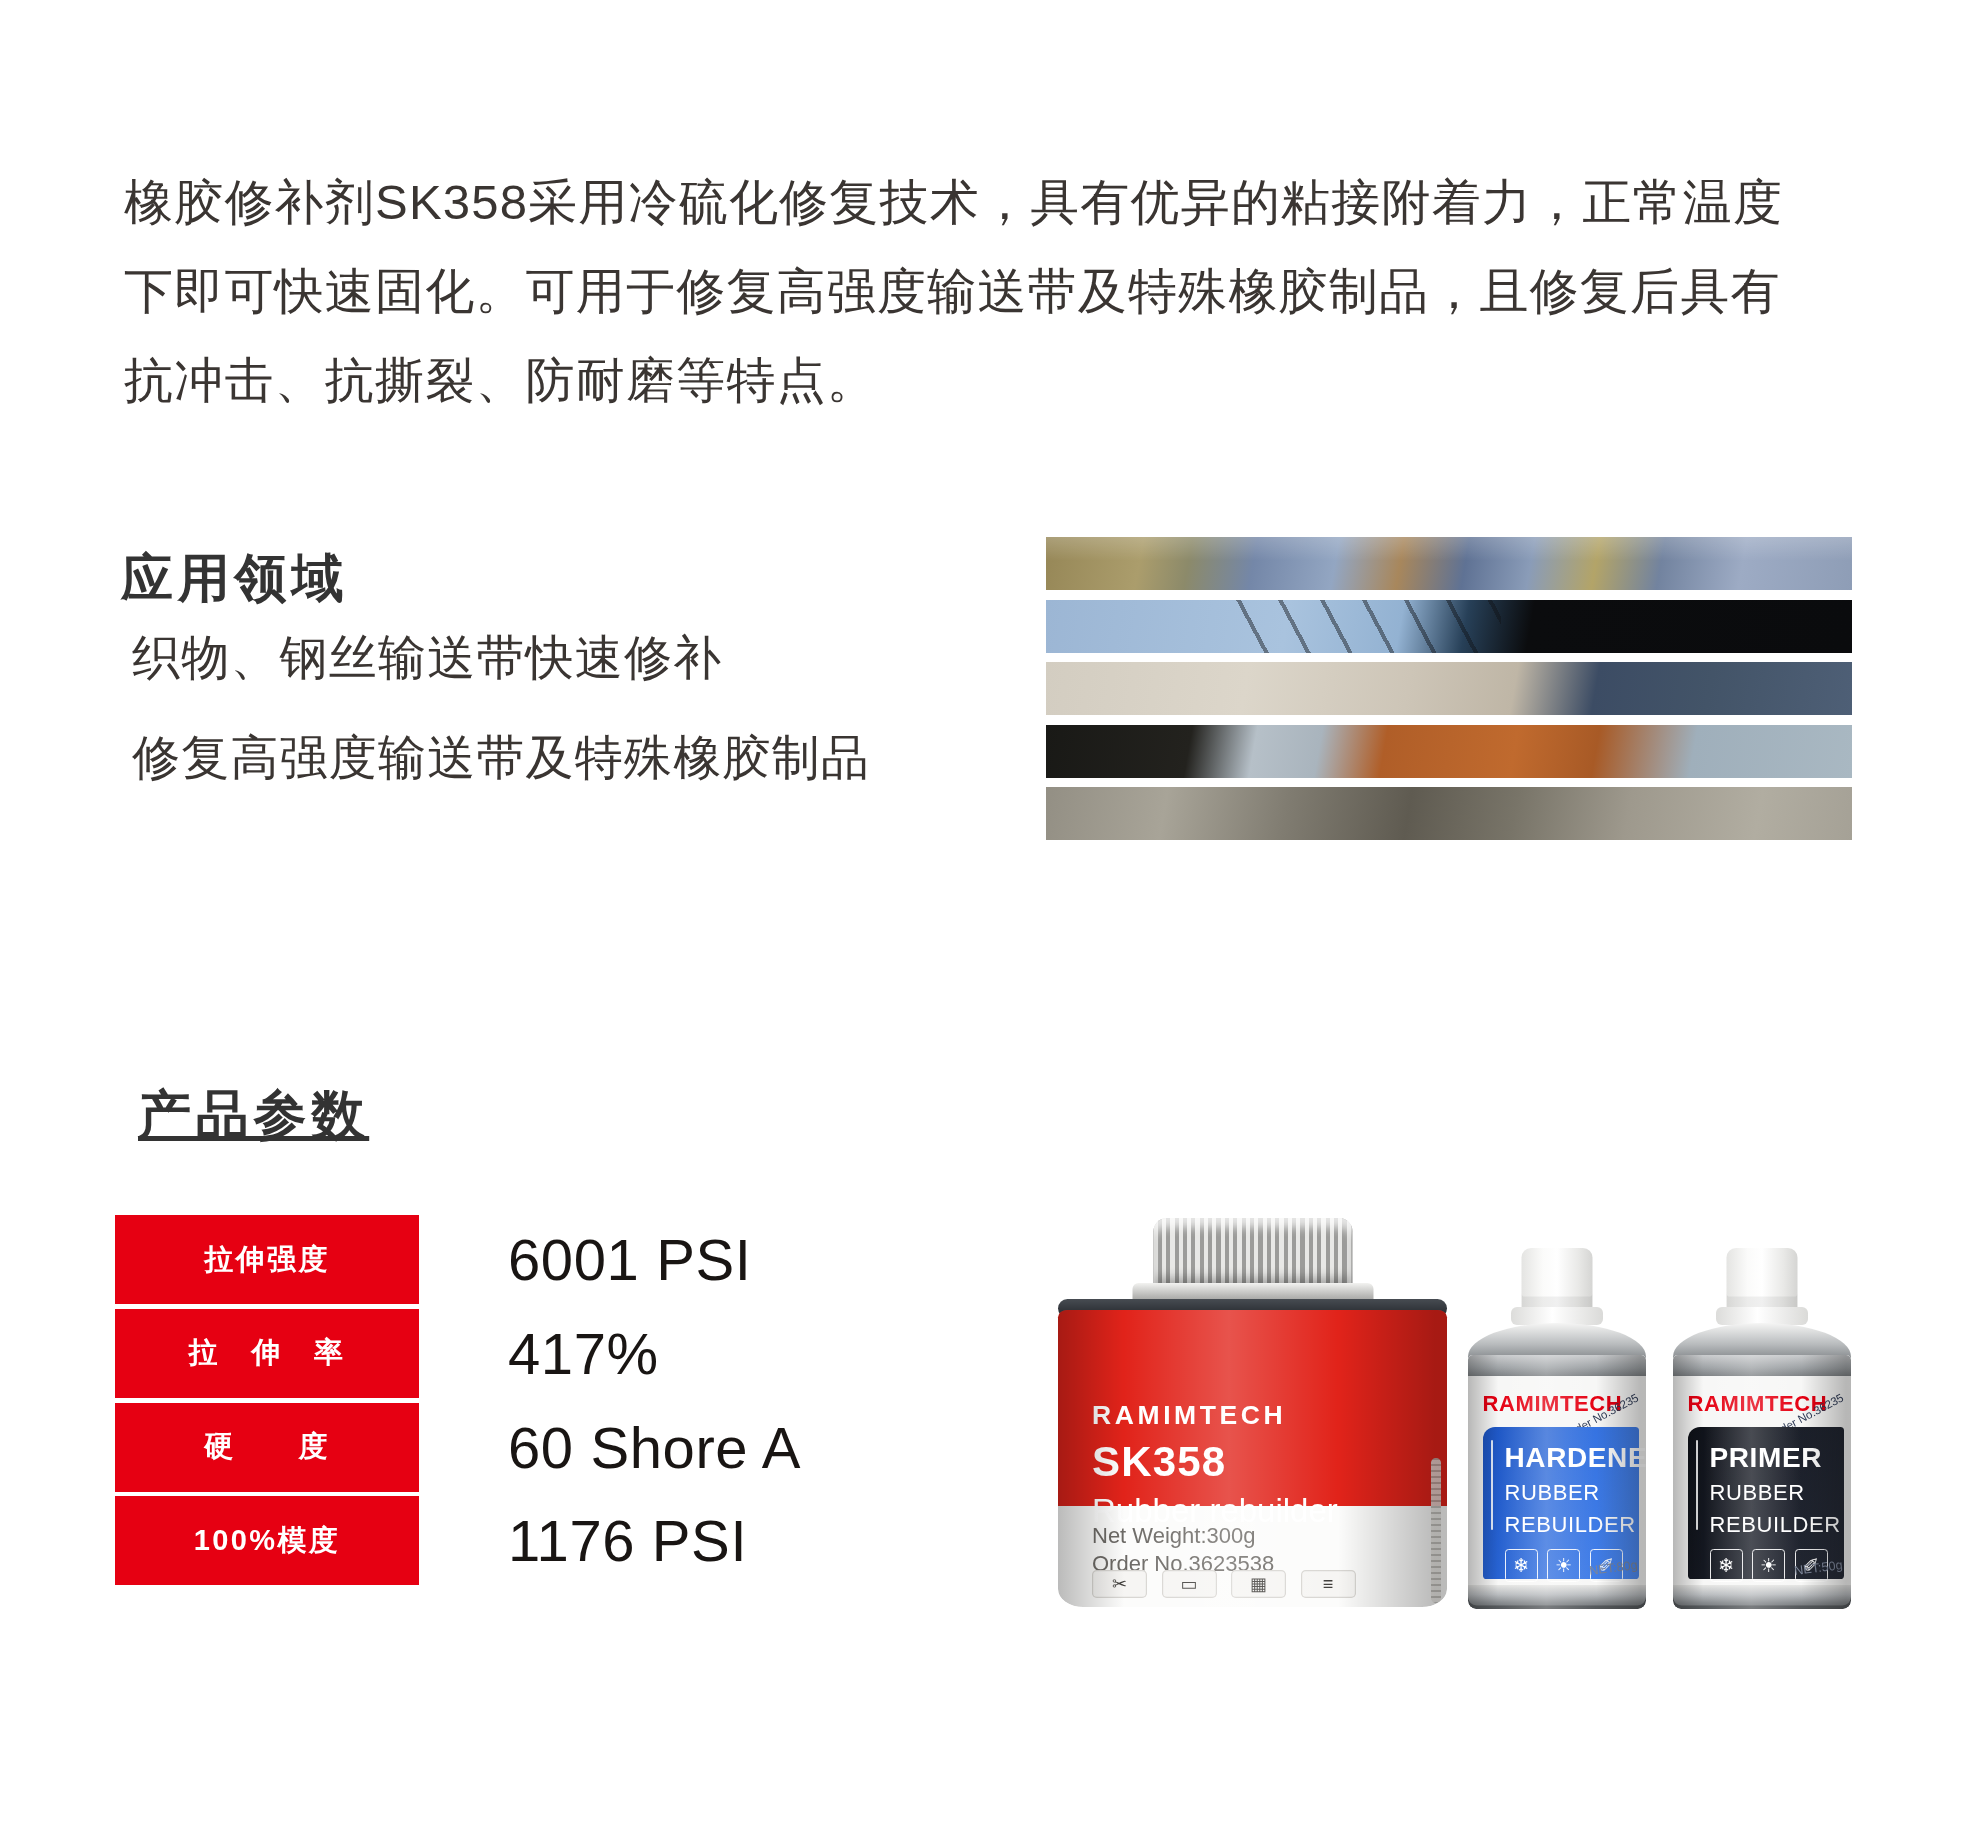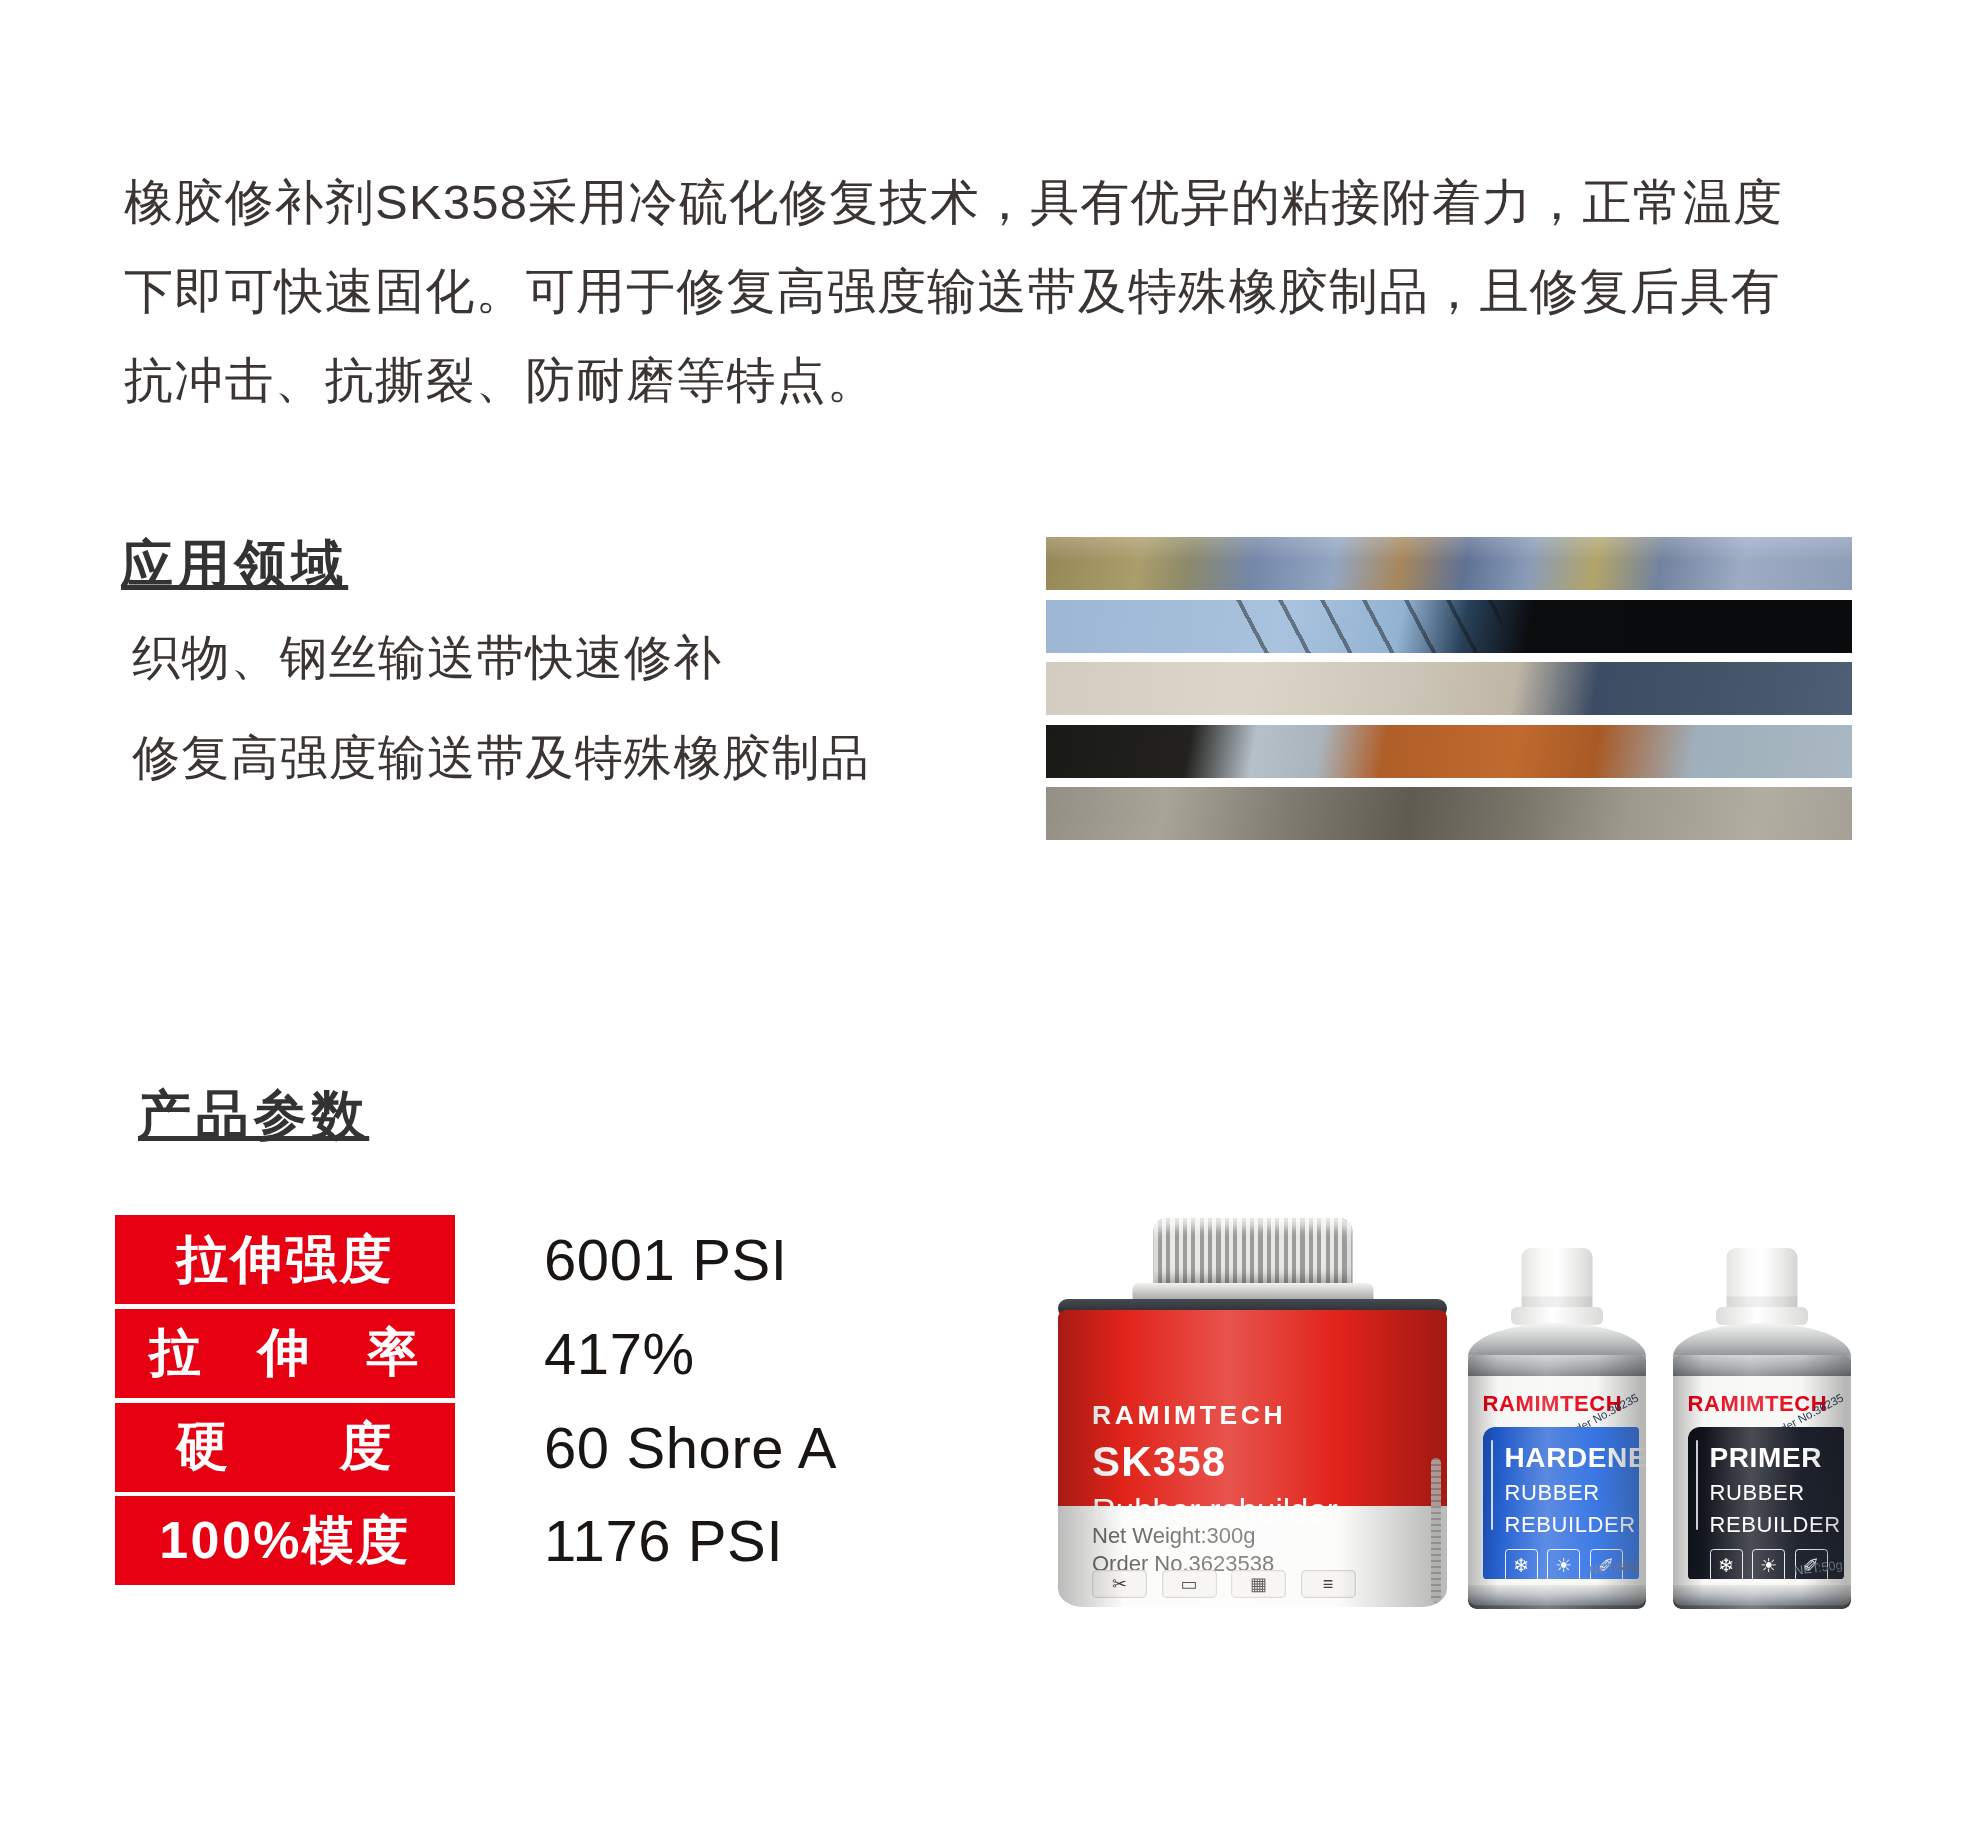--- a/index.html
+++ b/index.html
@@ -8,21 +8,21 @@
     font-family:"Liberation Sans", sans-serif;
   }
   .page { position:absolute; inset:0; }
 
   
   .intro { position:absolute; left:124px; top:158px; width:1700px; }
   .intro p { margin:0; font-size:49px; line-height:89px; color:#3a3532; letter-spacing:1.2px; white-space:nowrap; }
 
   
   .h { position:absolute; margin:0; color:#333333; font-weight:bold; }
-  .app-h   { left:121px; top:530px;  font-size:52px; letter-spacing:4.8px;text-decoration:underline; }
+  .app-h   { left:121px; top:544px;  font-size:52px; letter-spacing:4.8px; }
   .param-h { left:138px; top:1080px; font-size:53px; letter-spacing:4.8px;text-decoration:underline; }
 
   
   .app-items { position:absolute; left:124px; top:604px; }
   .app-items p { margin:8px; font-size:48px; line-height:92px; color:#3a3532; letter-spacing:1.2px; white-space:nowrap; }
 
   
   .gallery { position:absolute; left:1046px; top:537px; width:806px; }
   .strip { height:53px; margin-bottom:9.6px; }
   .s1 { background:
@@ -32,22 +32,22 @@
         repeating-linear-gradient(62deg, rgba(16,18,22,0) 0 33px, rgba(16,18,22,.45) 33px 37px) 34% 0 / 34% 100% no-repeat,
         linear-gradient(100deg,#9cb6d4 0%,#a9c3de 30%,#93b2d2 44%,#274058 52%,#0b0c0e 60%,#0a0b0d 100%); }
   .s3 { background: linear-gradient(100deg,#d3cdc1 0%,#dcd6ca 25%,#cdc5b7 45%,#bfb6a6 58%,#3c4c64 68%,#435468 82%,#4e5f76 100%); }
   .s4 { background: linear-gradient(100deg,#191916 0%,#23221e 18%,#b6c0c8 26%,#a9b4bd 34%,#b05e28 42%,#c06a2e 58%,#a85a26 68%,#9fafbb 80%,#a9b8c2 100%); }
   .s5 { background: linear-gradient(100deg,#938f84 0%,#a8a498 15%,#807c71 30%,#5f5b51 45%,#787468 58%,#9e998d 72%,#b1ada1 88%,#a5a196 100%); }
 
   
   .params { position:absolute; left:115px; top:1215px; }
   .prow { display:flex; align-items:center; margin-bottom:4.8px; }
   .plabel {
-    width:340px; height:89px; background:#e60012; color:#ffffff;
-    font-size:52px; font-weight:bold; letter-spacing:2.4px;
+    width:304px; height:89px; background:#e60012; color:#ffffff;
+    font-size:29px; font-weight:bold; letter-spacing:2.4px;
     display:flex; align-items:center; justify-content:center; flex:0 0 auto;
   }
   .pvalue { margin-left:89px; font-size:58px; color:#191513; letter-spacing:0.6px; white-space:nowrap; }
 
   
   .product { position:absolute; left:1040px; top:1218px; width:820px; height:398px; }
 
   .can { position:absolute; left:18px; top:0; width:389px; height:389px; }
   .ccap { position:absolute; left:50%; transform:translateX(-50%); top:0; width:199px; height:71px;
           border-radius:13.3px 13.3px 6px 6px;

